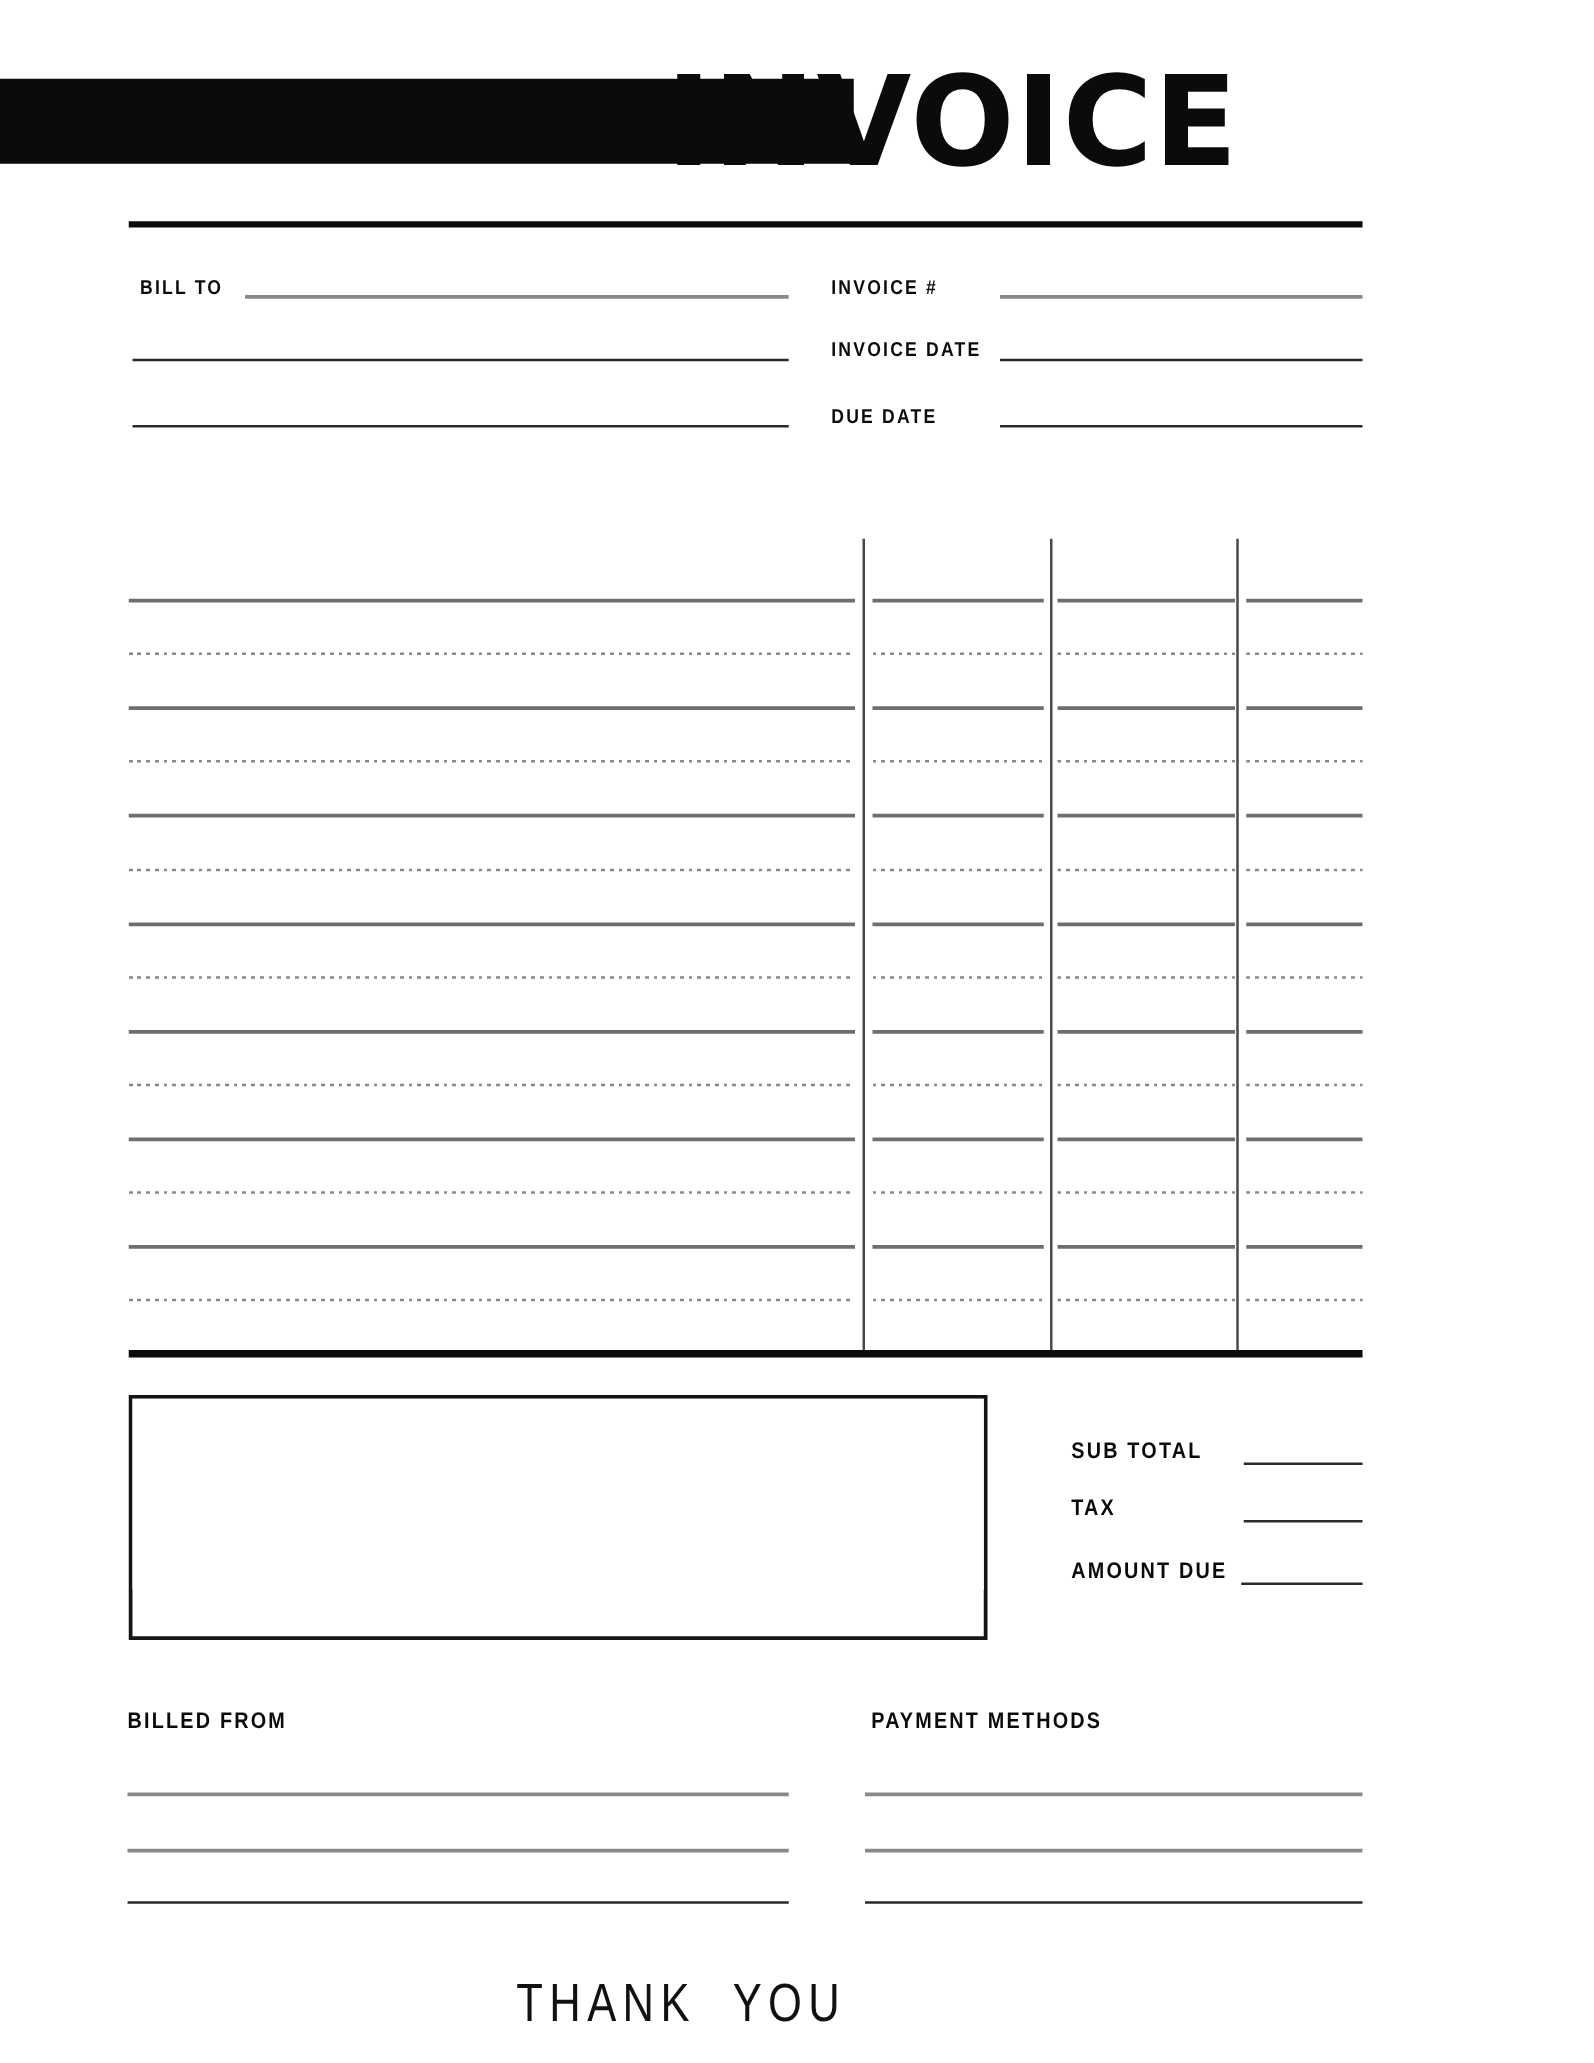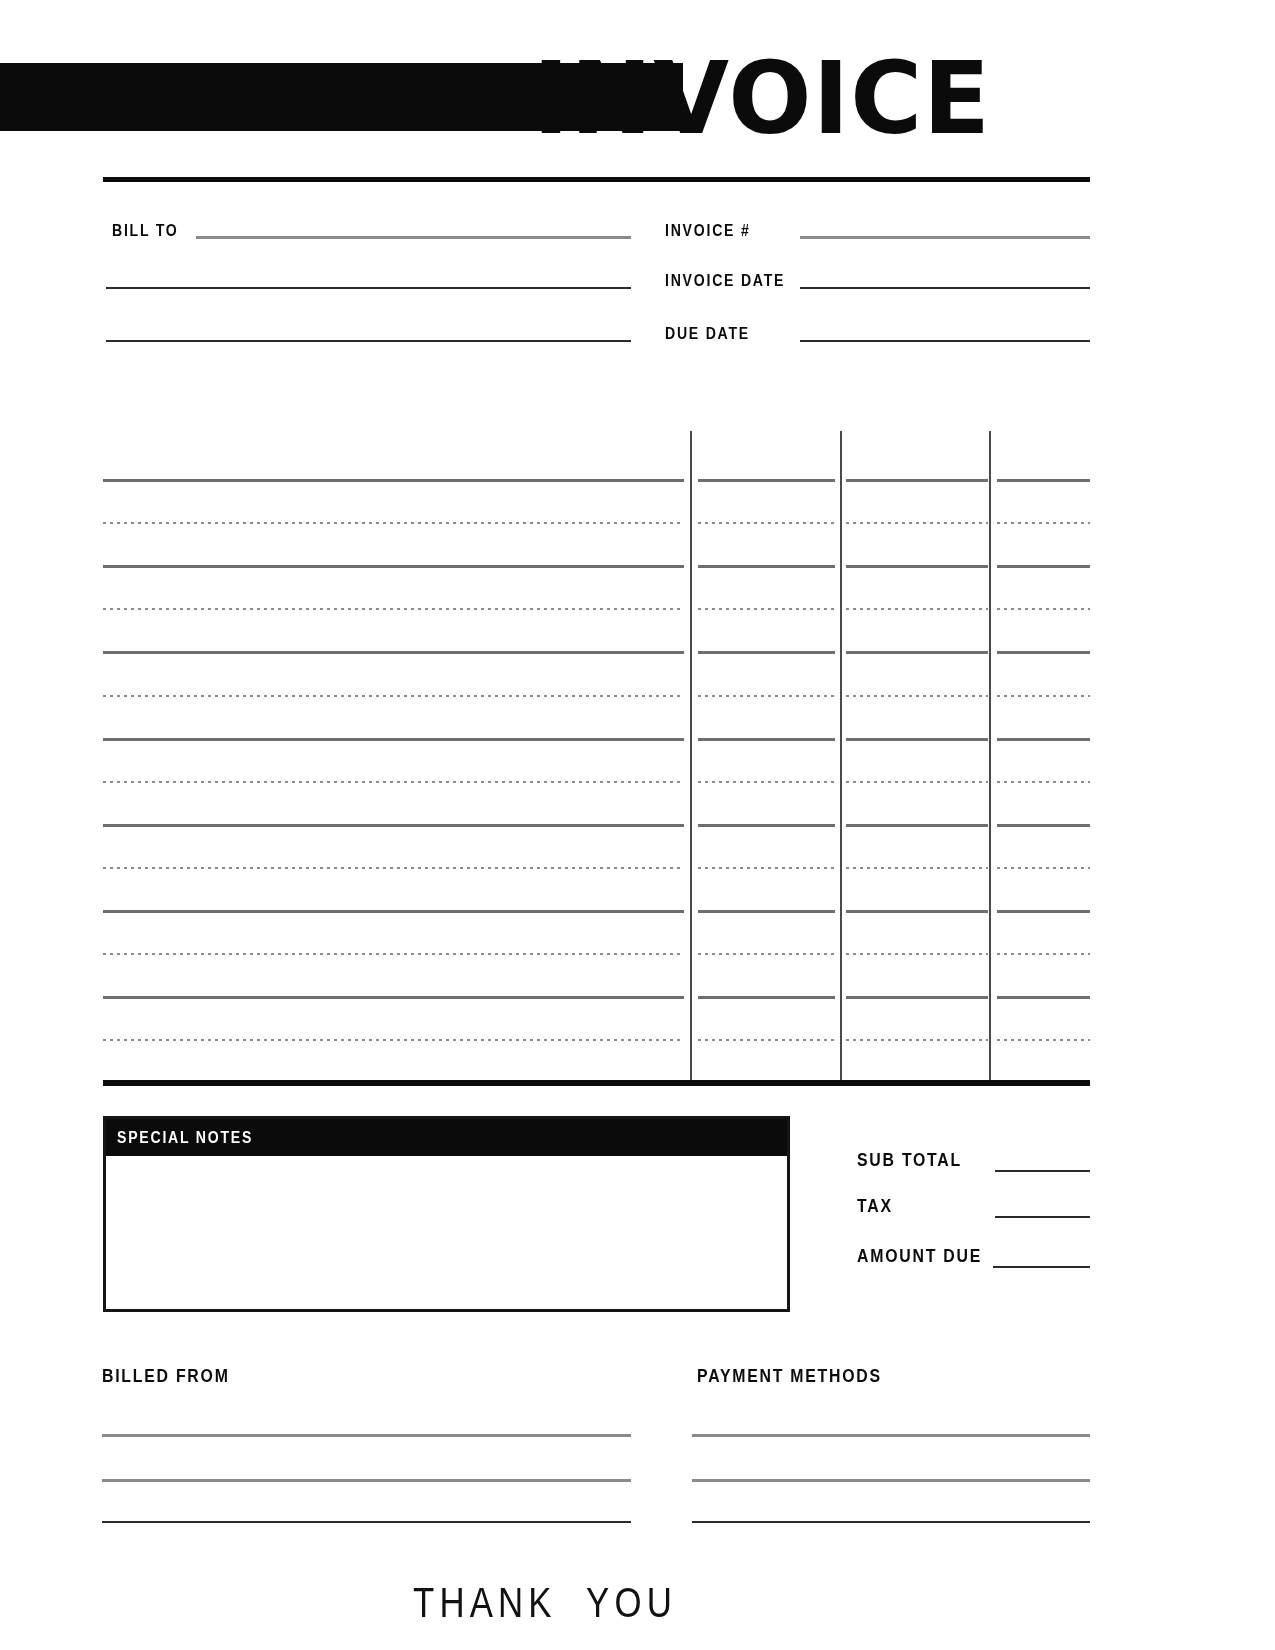--- a/index.html
+++ b/index.html
@@ -169,23 +169,20 @@
       <div class="rline" style="left: 894px; width: 177px; top: 565px;"></div>
       <div class="rline dashed" style="left: 0px; width: 581px; top: 608px;"></div>
       <div class="rline dashed" style="left: 595px; width: 137px; top: 608px;"></div>
       <div class="rline dashed" style="left: 743px; width: 142px; top: 608px;"></div>
       <div class="rline dashed" style="left: 894px; width: 177px; top: 608px;"></div>
     </div>
 
   <div class="tbottom"></div>
 
   <div class="notes-box">
-    <div class="notes-head">
-      <span class="lbl">SPECIAL NOTES</span>
-    </div>
     <div class="notes-body"></div>
   </div>
 
   <div class="lbl big" style="left:857px;top:1151px;">SUB TOTAL</div>
   <div class="fill-line thin" style="left:995px;top:1170px;width:177px;"></div>
 
   <div class="lbl big" style="left:857px;top:1197px;">TAX</div>
   <div class="fill-line thin" style="left:995px;top:1216px;width:177px;"></div>
 
   <div class="lbl big" style="left:857px;top:1247px;">AMOUNT DUE</div>

